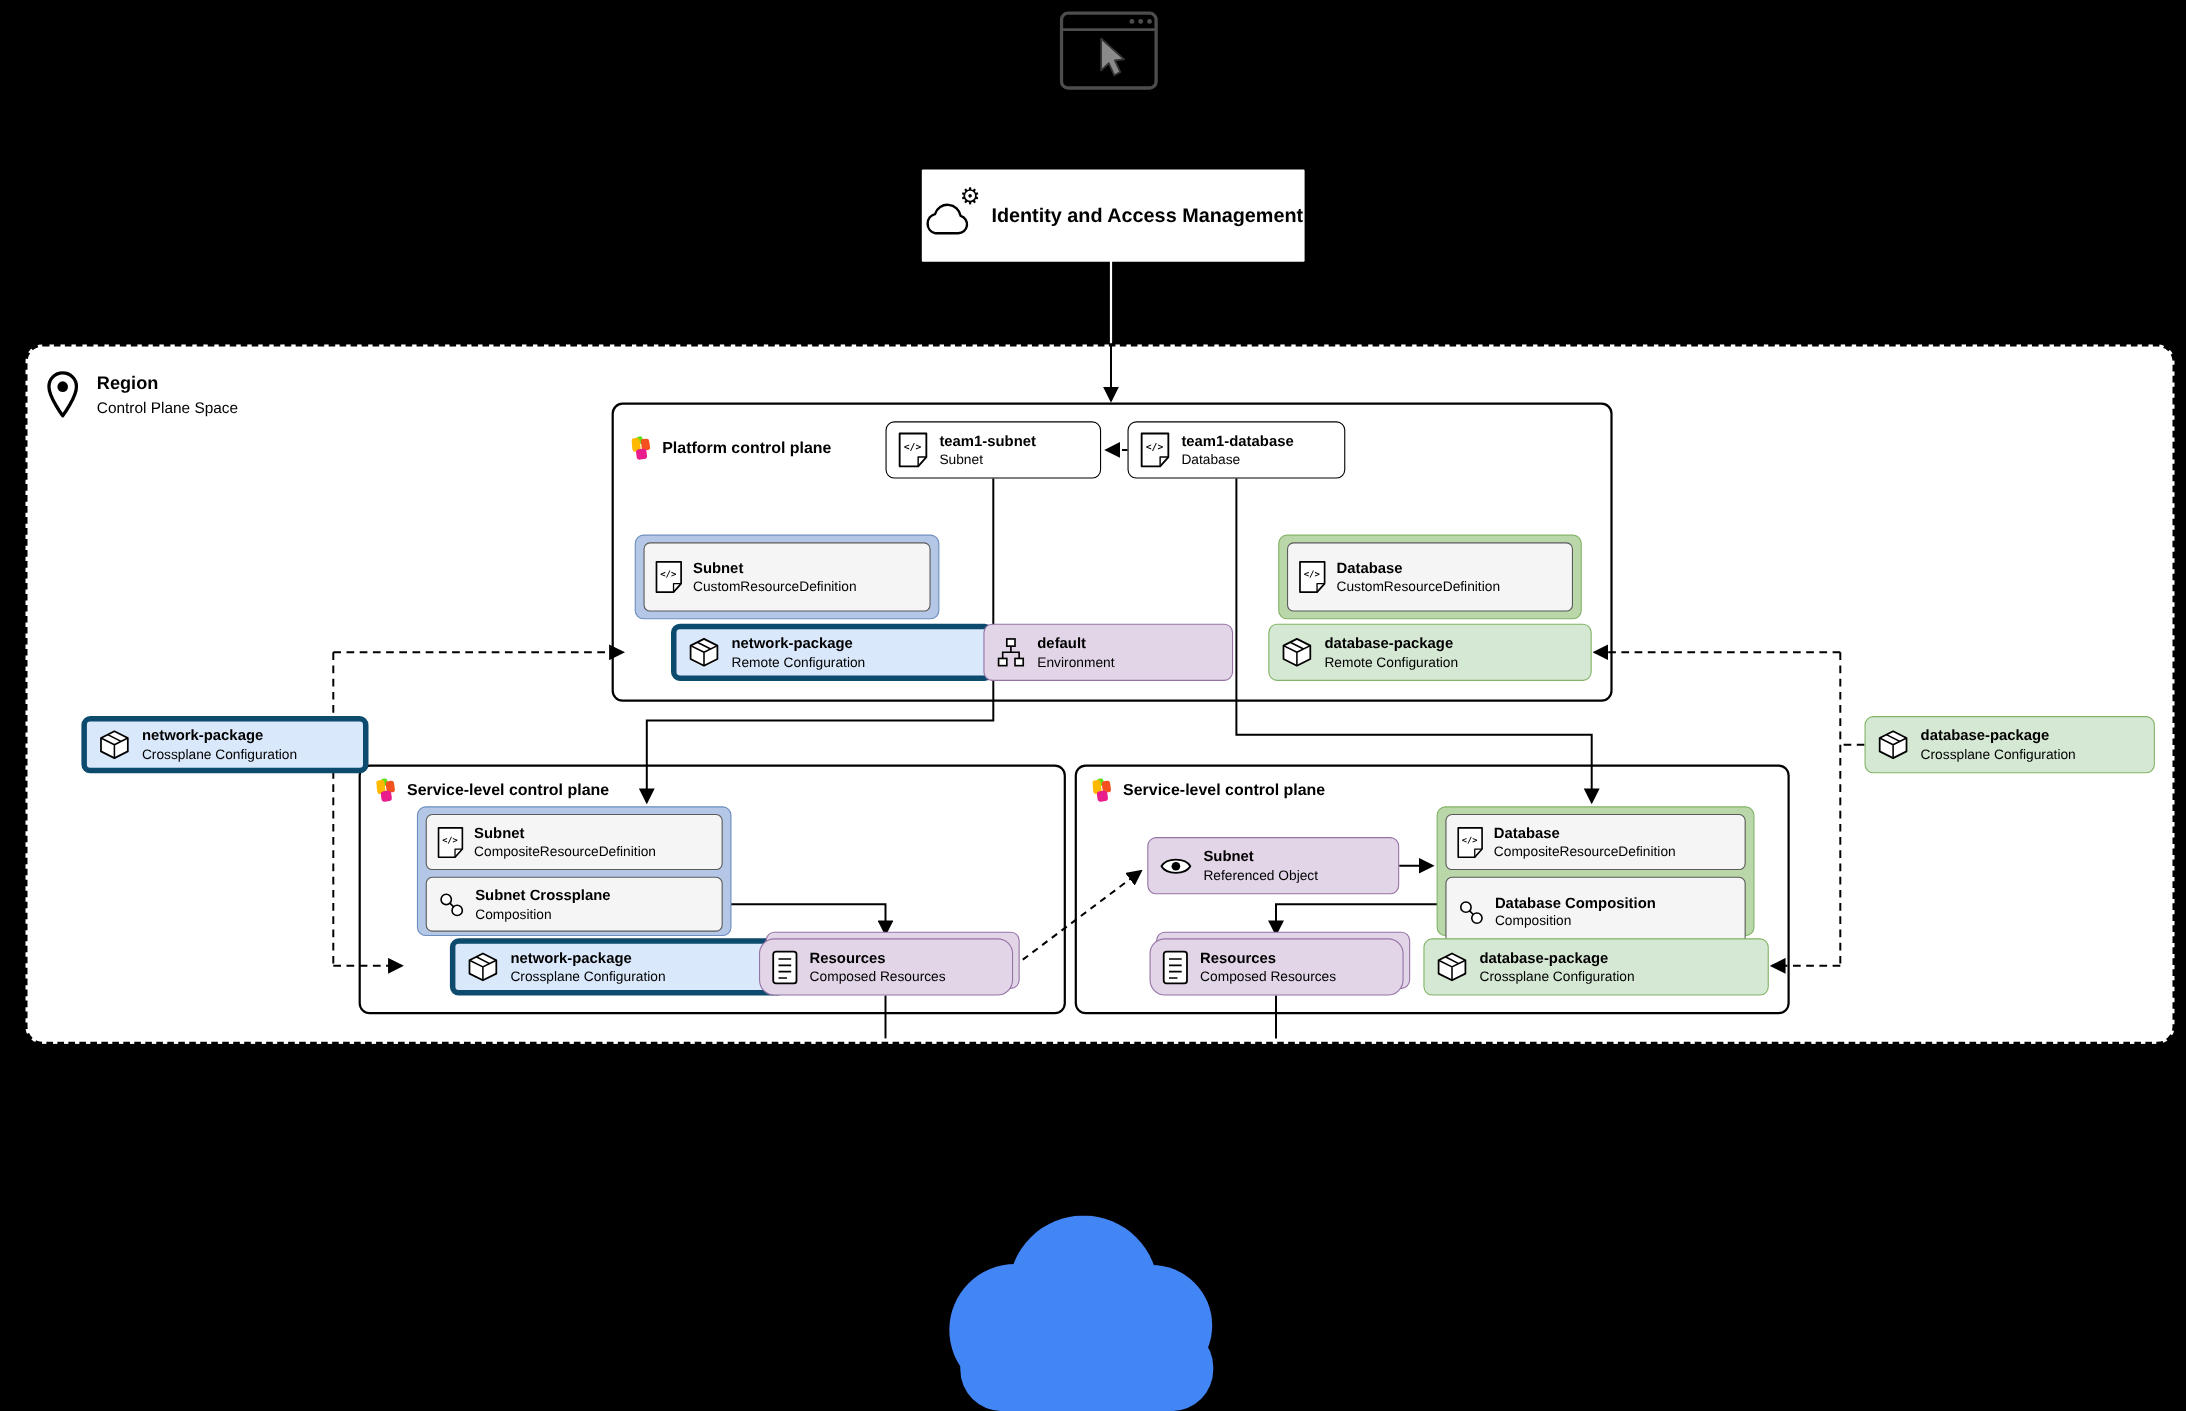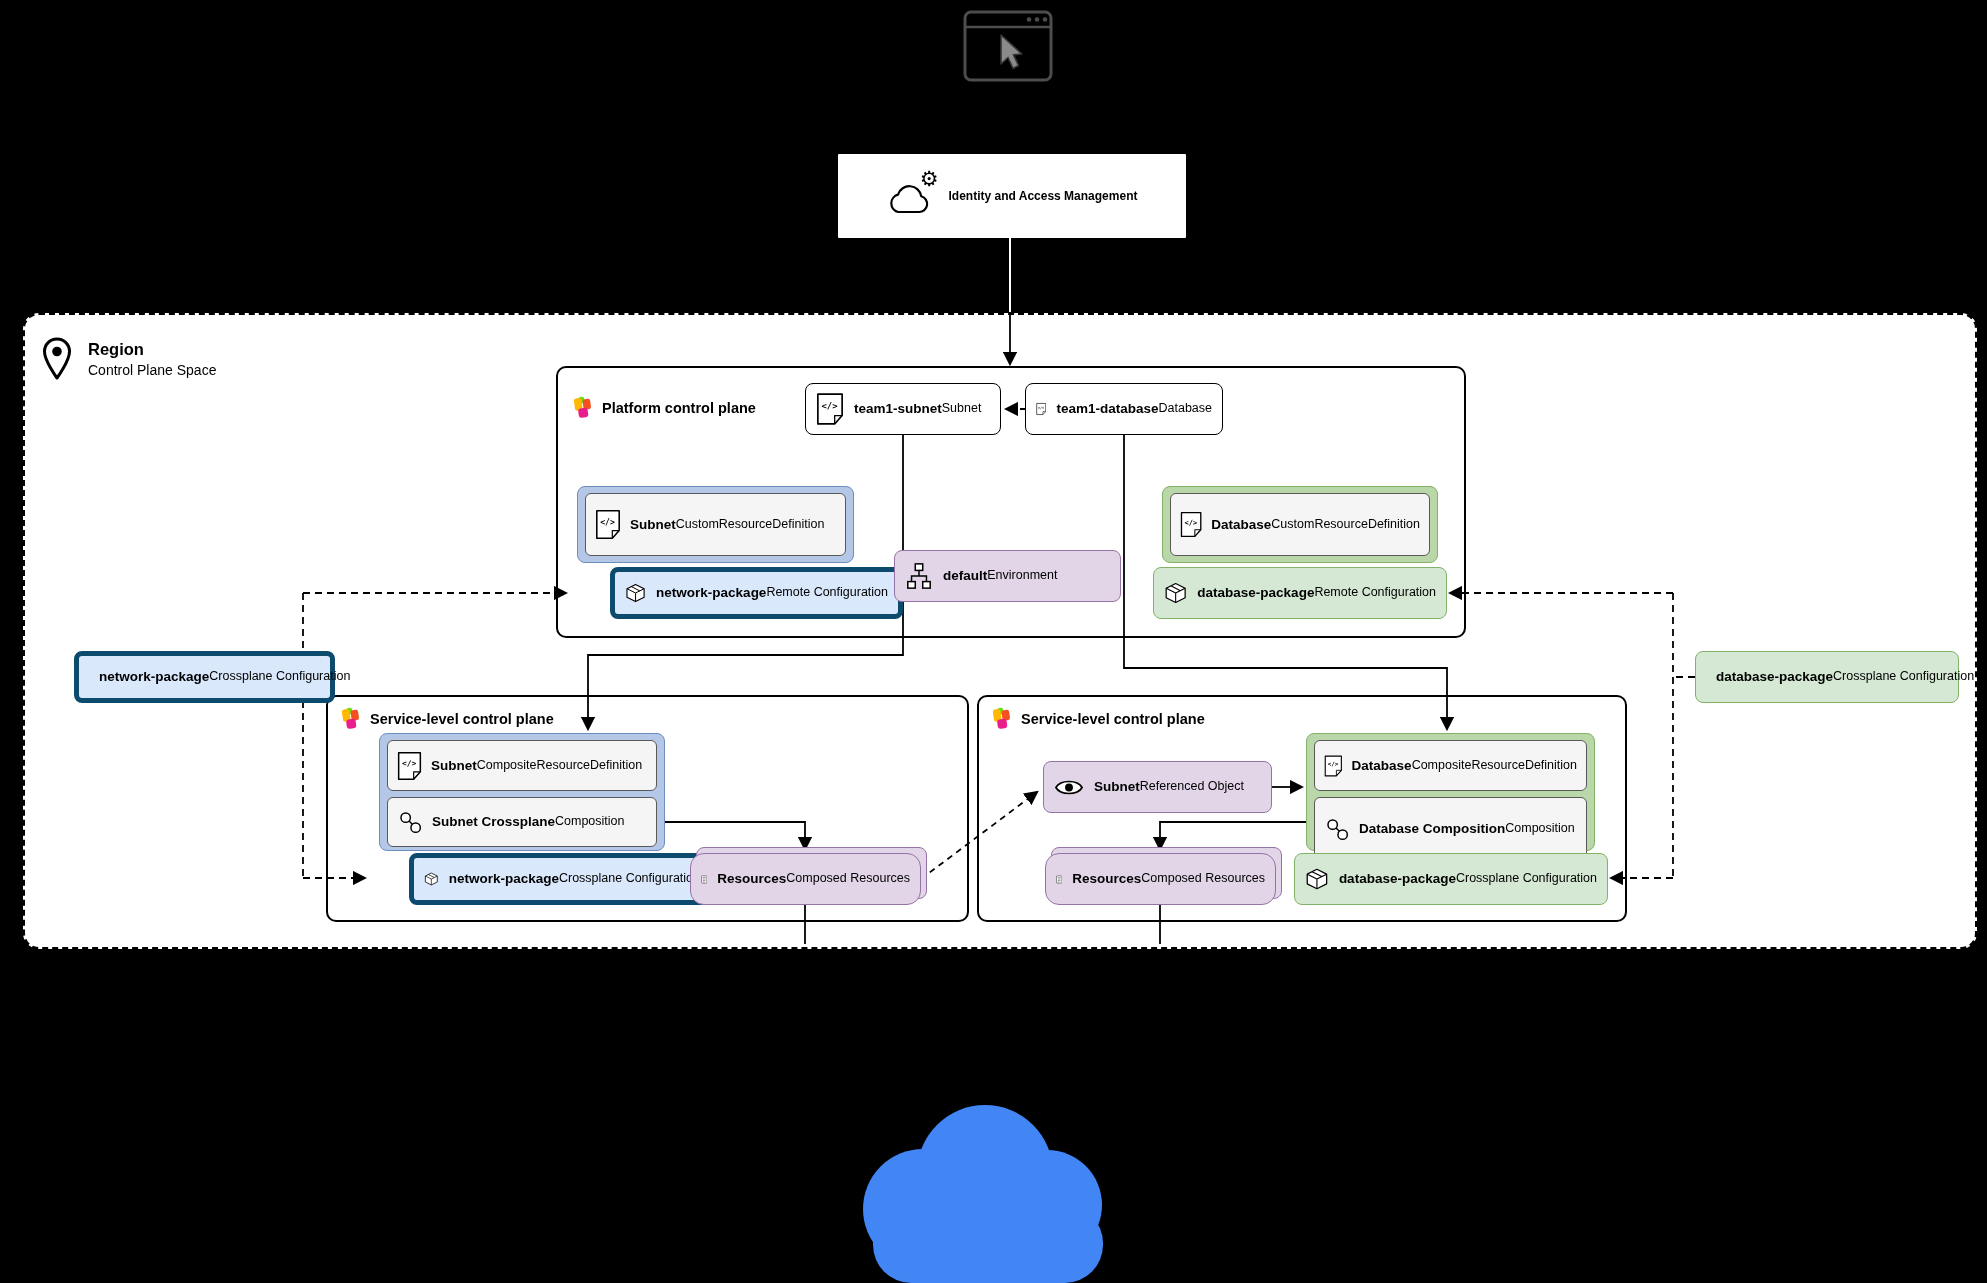--- a/index.html
+++ b/index.html
@@ -18,33 +18,33 @@
   .group-green{background:#b9d7a8;border:1px solid #82b366;}
   
   .node{position:absolute;display:flex;align-items:center;gap:10px;padding:0 10px;
         border-radius:8px;box-sizing:border-box;z-index:10;}
   .blue{background:#dae8fc;border:5px solid #0c4a6e;margin-left:40px;}
   .green{background:#d5e8d4;border:1px solid #82b366;}
   .purple{background:#e1d5e7;border:1px solid #9673a6;}
   .plain{background:#ffffff;border:1.5px solid #000;}
   .inner{position:absolute;display:flex;align-items:center;gap:9px;padding:0 9px;
          background:#f5f5f5;border:1px solid #595959;border-radius:6px;z-index:10;box-sizing:border-box;}
-  .txt{display:flex;justify-content:center;}
+  .txt{display:flex;flex-direction:column;justify-content:center;}
   .t{font-weight:700;font-size:13.5px;line-height:1.3;white-space:nowrap;}
   .s{font-size:12.5px;line-height:1.3;white-space:nowrap;}
   
   .stackwrap{position:absolute;z-index:10;}
   .stack-back{position:absolute;left:6px;top:-6px;width:100%;height:100%;
               background:#e1d5e7;border:1px solid #9673a6;border-radius:8px;box-sizing:border-box;}
   .stack-front{position:absolute;left:0;top:0;width:100%;height:100%;display:flex;align-items:center;
                gap:10px;padding:0 10px;box-sizing:border-box;background:#e1d5e7;border:1px solid #9673a6;border-radius:14px;}
   
   .iam{position:absolute;display:flex;align-items:center;justify-content:center;gap:12px;
        background:#fff;border:2px solid #000;border-radius:3px;z-index:2;}
-  .iam .lbl{font-weight:700;font-size:12px;}
+  .iam .lbl{font-weight:700;font-size:18px;}
   .gearwrap{position:relative;width:50px;height:38px;}
   .gear{position:absolute;right:-2px;top:-9px;font-size:21px;line-height:1;color:#000;}
   
   .rhead-title{position:absolute;font-weight:700;font-size:16.5px;z-index:4;}
   .rhead-sub{position:absolute;font-size:14px;z-index:4;}
 </style>
 </head>
 <body>
 
 <div class="canvas">
@@ -211,21 +211,21 @@
 
   <div class="node blue" style="left:570px;top:567px;width:293px;height:52px">
     <svg width="30" height="30">
         <use href="#s-pkg"></use>
       </svg>
     <span class="txt">
         <span class="t">network-package</span>
         <span class="s">Remote Configuration</span>
       </span>
   </div>
-  <div class="node purple" style="left:894px;top:550px;width:227px;height:52px">
+  <div class="node purple" style="left:894px;top:567px;width:227px;height:52px">
     <svg width="28" height="28">
         <use href="#s-env"></use>
       </svg>
     <span class="txt">
         <span class="t">default</span>
         <span class="s">Environment</span>
       </span>
   </div>
   <div class="node green" style="left:1153px;top:567px;width:294px;height:52px">
     <svg width="30" height="30">

